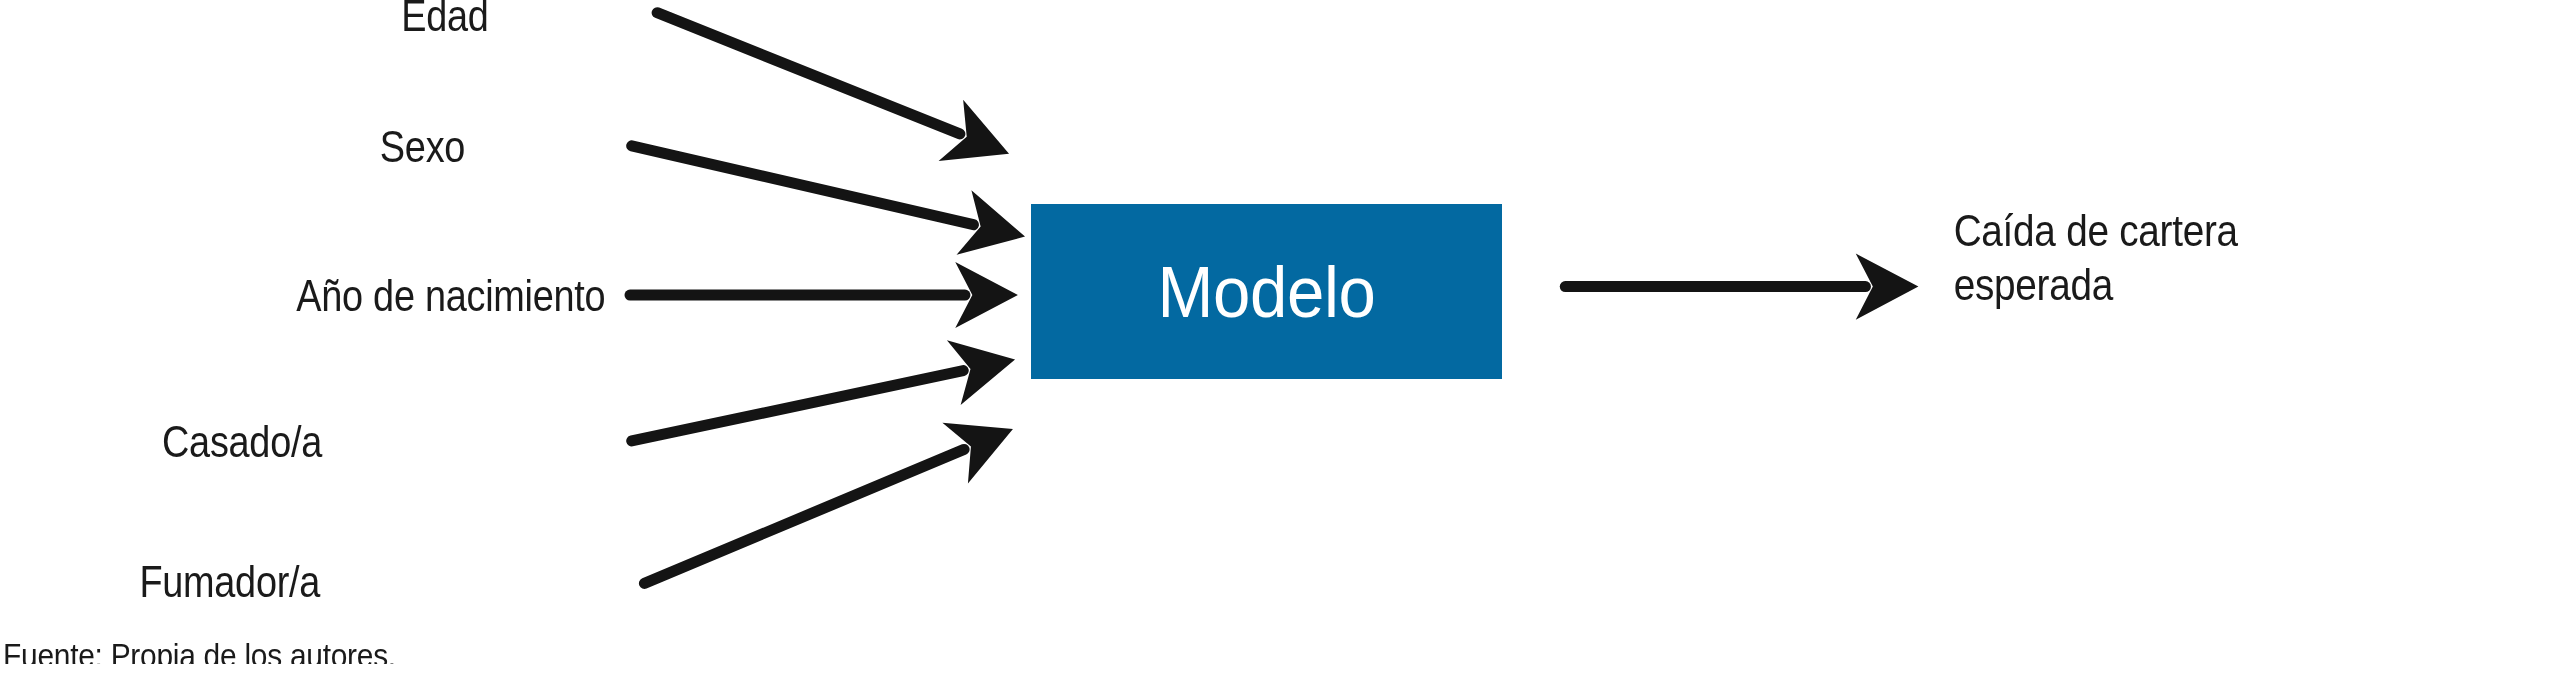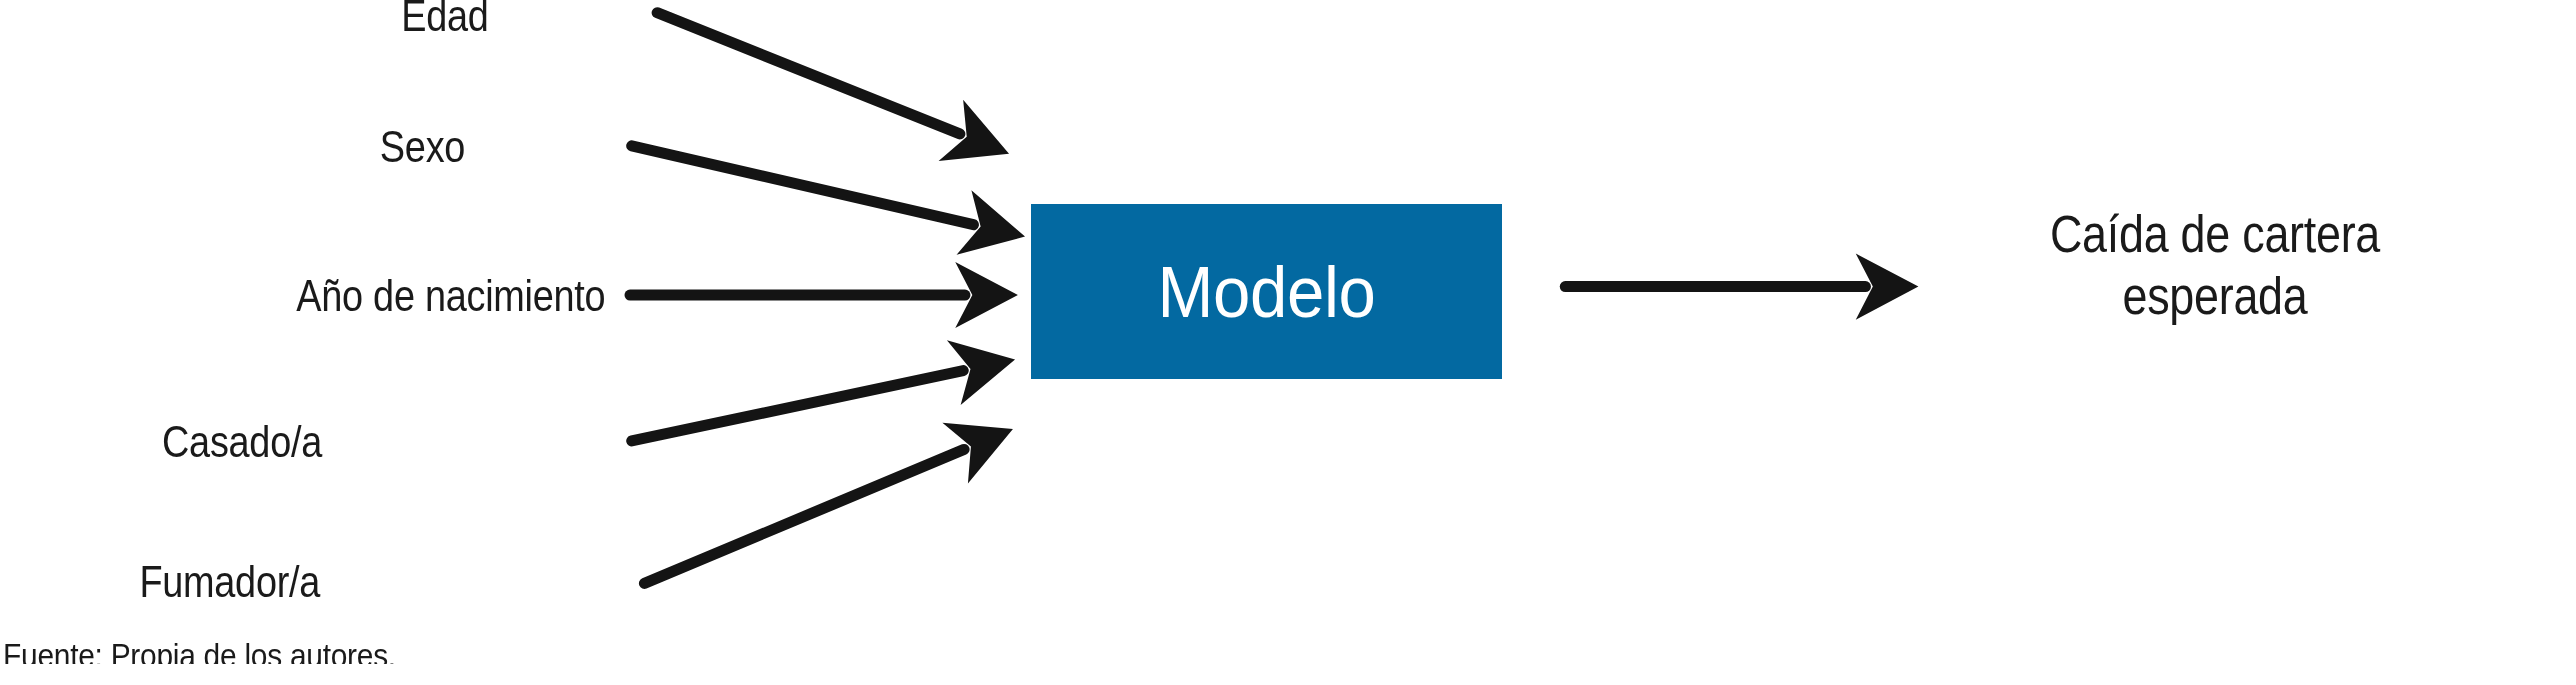--- a/index.html
+++ b/index.html
@@ -55,24 +55,23 @@
     line-height: 1;
     letter-spacing: -0.4px;
     transform: scaleX(0.92);
   }
   .out-label {
     position: absolute;
     left: 1918px;
     top: 204px;
     width: 594px;
     font-family: "Liberation Sans", sans-serif;
-    font-size: 51px;
+    font-size: 44px;
     line-height: 1.22;
     color: #1a1a1a;
-    text-align: center;
     letter-spacing: -0.3px;
   }
   .out-line { display: block; transform: scaleX(0.88); }
   .source-note {
     position: absolute;
     left: 3.4px;
     top: 638px;
     font-family: "Liberation Sans", sans-serif;
     font-size: 34px;
     line-height: 1;

